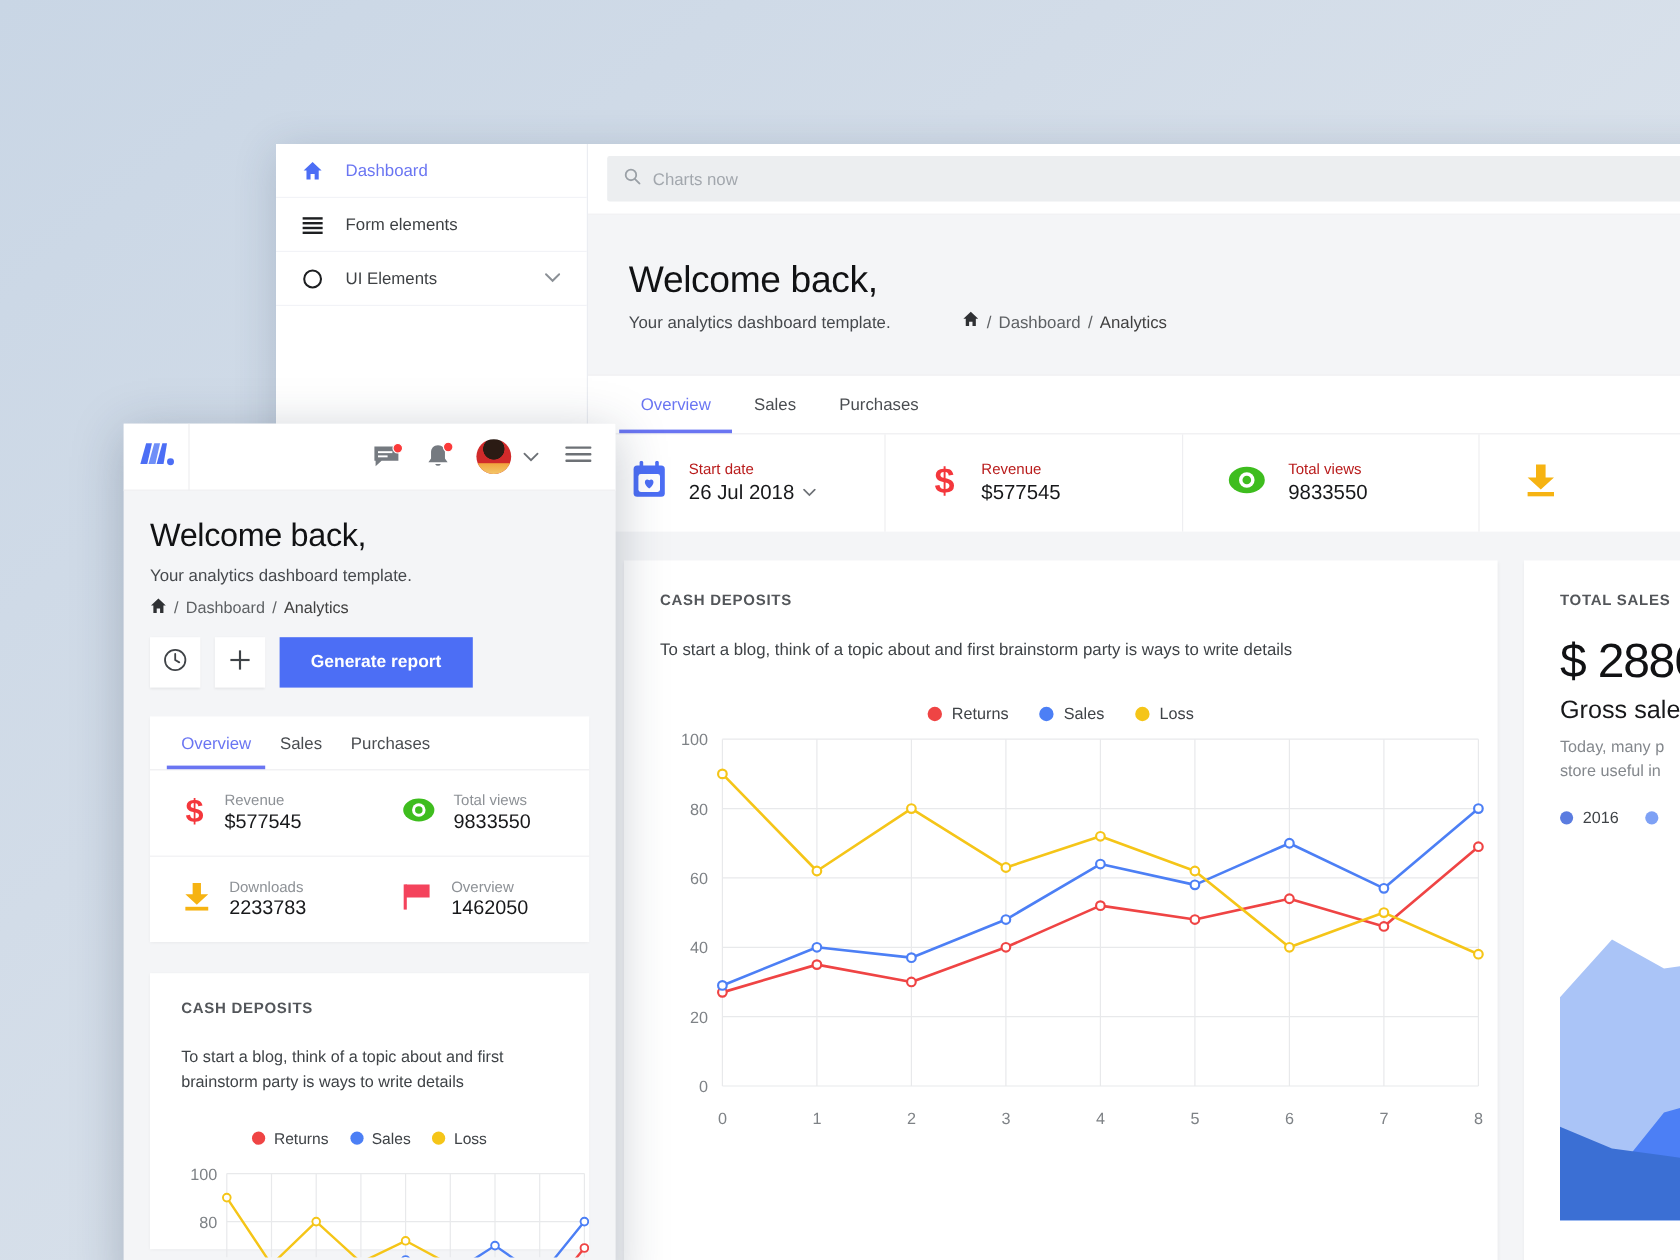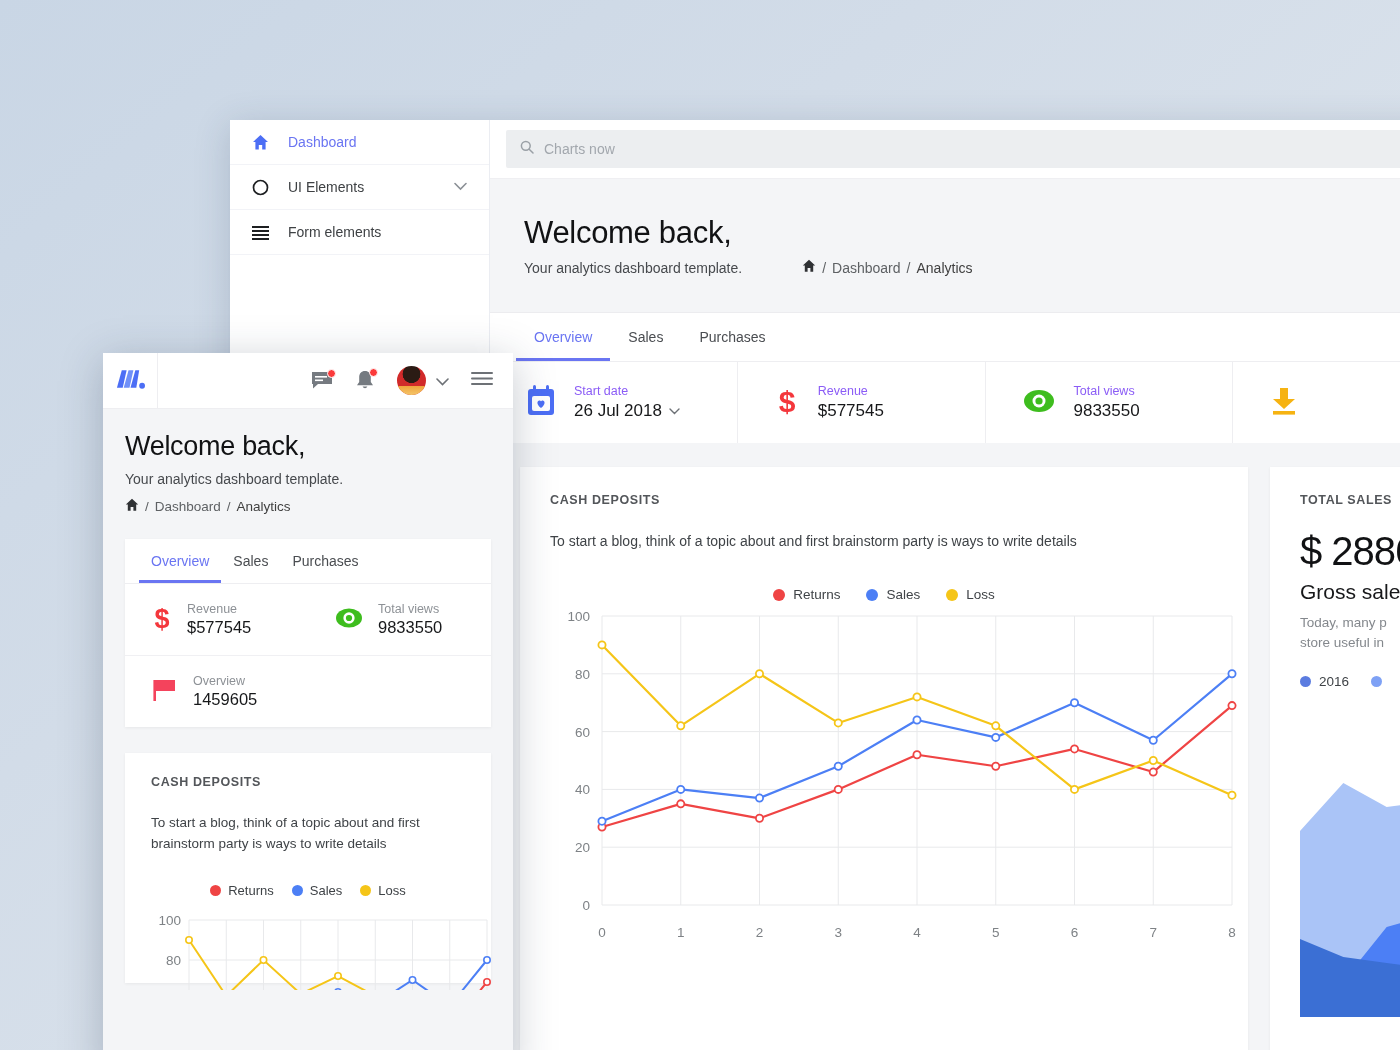--- a/index.html
+++ b/index.html
@@ -113,21 +113,21 @@
   .tab.active { color: #6a75f2; border-bottom-color: #6a75f2; }
 
   .stat-strip { display: flex; }
   .stat-cell {
     flex: 1;
     display: flex; align-items: center; gap: 18px;
     padding: 22px 0 22px 36px;
     border-right: 1px solid #eeeef1;
   }
   .stat-cell:last-child { border-right: none; }
-  .stat-label { font-size: 12.5px; color: #8b5cf6; margin-bottom: 3px; }
+  .stat-label { font-size: 12.5px; color: #b91c1c; margin-bottom: 3px; }
   .stat-value { font-size: 17px; color: #17181a; display:flex; align-items:center; gap:7px;text-align:center;}
   .caret-d { color:#6d7176; font-size: 11px; }
 
   
   .panels {
     display: flex; gap: 22px;
     padding: 24px 0 0 30px;
     flex: 1;
   }
   .panel {
@@ -235,43 +235,43 @@
         <svg width="17" height="17" viewBox="0 0 17 17">
             <path d="M8.5 1 L16 8 H13.6 V15.5 H10.2 V11 H6.8 V15.5 H3.4 V8 H1 Z" fill="#4c6ef5"></path>
           </svg>
       </span>
       <span class="nav-label">Dashboard</span>
       <span class="nav-chevron"></span>
     </div>
 
     <div class="nav-item">
       <span class="nav-icon">
-        <svg width="17" height="17" viewBox="0 0 17 17">
-            <circle cx="8.5" cy="8.5" r="7" fill="none" stroke="#1d1f21" stroke-width="1.7"></circle>
-          </svg>
-      </span>
-      <span class="nav-label">UI Elements</span>
-      <span class="nav-chevron">
-        <svg width="13" height="9" viewBox="0 0 13 9">
-            <path d="M1 1.5 L6.5 7 L12 1.5" fill="none" stroke="#8b9096" stroke-width="1.6" stroke-linecap="round"></path>
-          </svg>
-      </span>
-    </div>
-
-    <div class="nav-item">
-      <span class="nav-icon">
         <svg width="17" height="15" viewBox="0 0 17 15">
           <rect x="0" y="1" width="17" height="2" fill="#1d1f21"></rect>
           <rect x="0" y="5" width="17" height="2" fill="#1d1f21"></rect>
           <rect x="0" y="9" width="17" height="2" fill="#1d1f21"></rect>
           <rect x="0" y="13" width="17" height="2" fill="#1d1f21"></rect>
         </svg>
       </span>
       <span class="nav-label">Form elements</span>
       <span class="nav-chevron"></span>
+    </div>
+
+    <div class="nav-item">
+      <span class="nav-icon">
+        <svg width="17" height="17" viewBox="0 0 17 17">
+            <circle cx="8.5" cy="8.5" r="7" fill="none" stroke="#1d1f21" stroke-width="1.7"></circle>
+          </svg>
+      </span>
+      <span class="nav-label">UI Elements</span>
+      <span class="nav-chevron">
+        <svg width="13" height="9" viewBox="0 0 13 9">
+            <path d="M1 1.5 L6.5 7 L12 1.5" fill="none" stroke="#8b9096" stroke-width="1.6" stroke-linecap="round"></path>
+          </svg>
+      </span>
     </div>
 
   </aside>
 
   <div class="main">
 
     <div class="topbar">
       <div class="searchbox">
         <span>
           <svg width="14" height="14" viewBox="0 0 14 14">
@@ -537,20 +537,39 @@
         <svg width="14" height="14" viewBox="0 0 17 17">
             <path d="M8.5 1 L16 8 H13.6 V15.5 H10.2 V11 H6.8 V15.5 H3.4 V8 H1 Z" fill="#2f3134"></path>
           </svg>
       </span>
       <span>/</span>
       <span>Dashboard</span>
       <span>/</span>
       <span class="bc-link">Analytics</span>
     </div>
 
+    <div class="m-btn-row">
+      <span class="m-sq-btn">
+        <span>
+          <svg width="20" height="20" viewBox="0 0 20 20">
+            <circle cx="10" cy="10" r="8.5" fill="none" stroke="#3f4347" stroke-width="1.5"></circle>
+            <path d="M10 5 V10 L13.4 12" fill="none" stroke="#3f4347" stroke-width="1.5" stroke-linecap="round"></path>
+          </svg>
+        </span>
+      </span>
+      <span class="m-sq-btn">
+        <span>
+          <svg width="18" height="18" viewBox="0 0 18 18">
+            <rect x="8.1" y="1" width="1.8" height="16" fill="#3f4347"></rect>
+            <rect x="1" y="8.1" width="16" height="1.8" fill="#3f4347"></rect>
+          </svg>
+        </span>
+      </span>
+      <button class="m-primary-btn">Generate report</button>
+    </div>
 
     <div class="m-card">
       <div class="m-tabs">
         <div class="m-tab active">Overview</div>
         <div class="m-tab">Sales</div>
         <div class="m-tab">Purchases</div>
       </div>
 
       <div class="m-stat-row">
         <div class="m-stat">
@@ -575,28 +594,40 @@
           <span>
             <div class="m-stat-label">Total views</div>
             <div class="m-stat-value">9833550</div>
           </span>
         </div>
       </div>
 
       <div class="m-stat-row">
         <div class="m-stat">
           <span>
+            <svg width="26" height="28" viewBox="0 0 30 32">
+              <path d="M11 3 H19 V14 H26 L15 24 L4 14 H11 Z" fill="#f6b312"></path>
+              <rect x="4" y="26" width="22" height="3.6" fill="#f6b312"></rect>
+            </svg>
+          </span>
+          <span>
+            <div class="m-stat-label">Downloads</div>
+            <div class="m-stat-value">2233783</div>
+          </span>
+        </div>
+        <div class="m-stat">
+          <span>
             <svg width="28" height="28" viewBox="0 0 28 28">
               <path d="M4 4 H24 V15 H4 Z" fill="#f4435c"></path>
               <rect x="2.4" y="4" width="2.6" height="21" fill="#f4435c"></rect>
             </svg>
           </span>
           <span>
             <div class="m-stat-label">Overview</div>
-            <div class="m-stat-value">1459605</div>
+            <div class="m-stat-value">1462050</div>
           </span>
         </div>
       </div>
     </div>
 
     <div class="m-card2">
       <div class="panel-kicker">CASH DEPOSITS</div>
       <div class="m-desc">To start a blog, think of a topic about and first brainstorm party is ways to write details</div>
       <div class="m-legend">
         <span class="m-legend-item">

